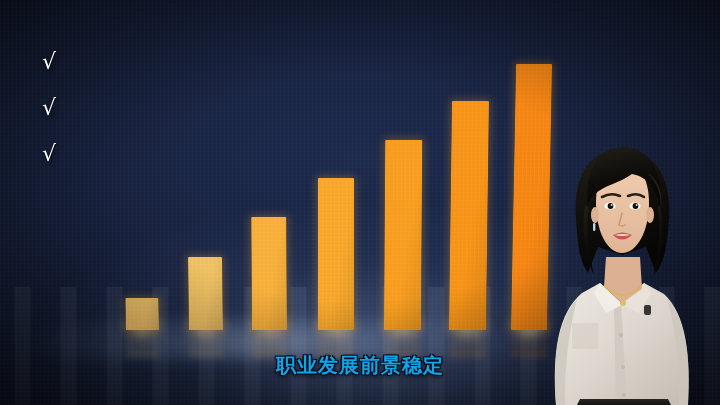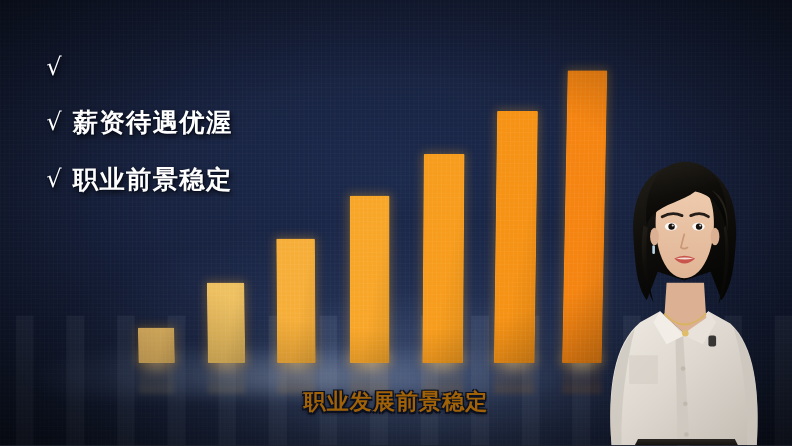--- a/index.html
+++ b/index.html
@@ -110,21 +110,21 @@
     transform:translateY(-1px);
   }
 
   
   #caption{
     position:absolute;left:0;right:0;bottom:26px;
     text-align:center;
   }
   #caption .cap-text{
     display:inline-block;
-    color:#a16207;
+    color:#0ea5e9;
     font-size:20px;font-weight:700;letter-spacing:1px;
     font-family:"Liberation Sans","DejaVu Sans",sans-serif;
     text-shadow:
       1.2px 1.2px 0 #0b1020,
       -1.2px 1.2px 0 #0b1020,
       1.2px -1.2px 0 #0b1020,
       -1.2px -1.2px 0 #0b1020,
       0 2px 4px rgba(0,0,0,.85);
   }
 
@@ -171,26 +171,24 @@
   <div class="bg-vignette"></div>
 
   <div id="bullets">
 
     <div class="bullet">
       <span class="mark">√</span>
     </div>
 
     <div class="bullet">
       <span class="mark">√</span>
-      <span class="txt">薪资待遇优渥</span>
     </div>
 
     <div class="bullet">
       <span class="mark">√</span>
-      <span class="txt">职业前景稳定</span>
     </div>
 
   </div>
 
   <svg id="presenter" viewBox="0 0 186 278">
     <defs>
       <linearGradient id="shirtG" x1="0" y1="0" x2="1" y2="1">
         <stop offset="0%" stop-color="#efeae3"></stop>
         <stop offset="48%" stop-color="#ddd7cf"></stop>
         <stop offset="100%" stop-color="#c3bcb3"></stop>

